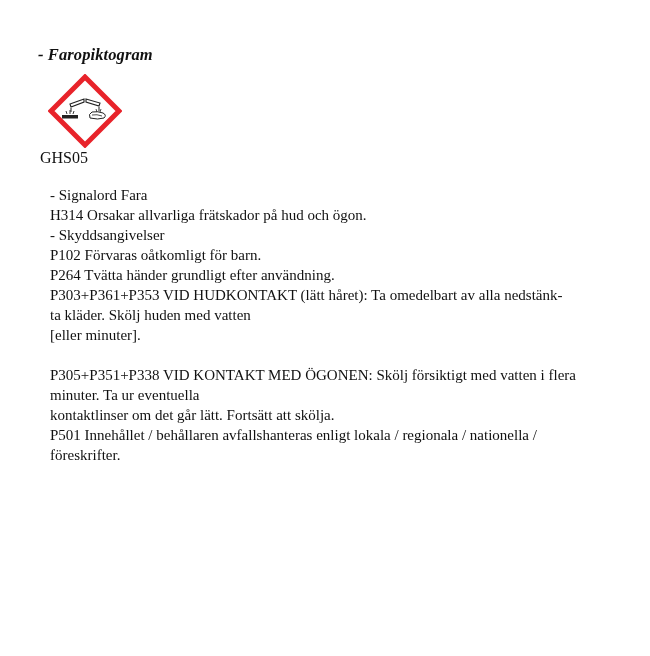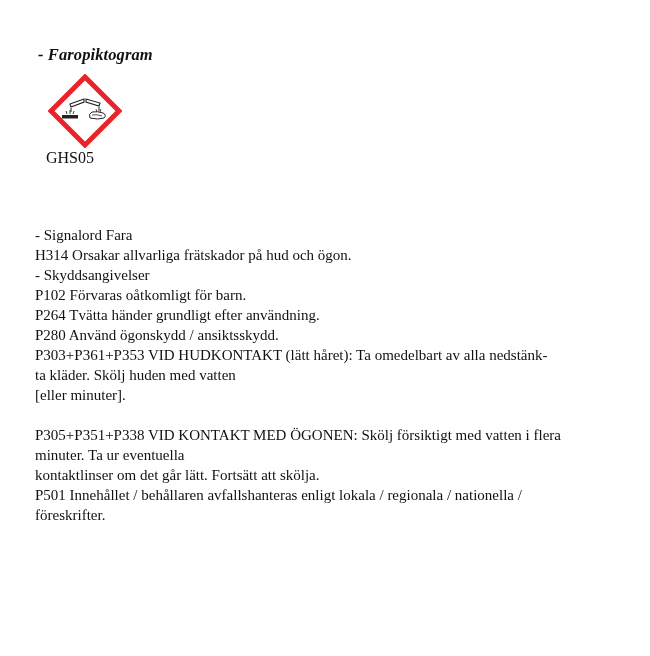--- a/index.html
+++ b/index.html
@@ -11,26 +11,26 @@
     .heading {
       position: absolute; left: 38px; top: 45px;
       font-size: 16.5px; font-weight: bold; font-style: italic;
       letter-spacing: 0.1px;
       font-family: Liberation Serif, serif;
     }
     .pictogram {
       position: absolute; left: 48px; top: 74px; width: 74px; height: 74px;
     }
     .pictogram-code {
-      position: absolute; left: 46px; top: 149px;
+      position: absolute; left: 40px; top: 149px;
       font-size: 16px;
     }
     .body-text {
-      position: absolute; left: 35px; top: 185px; width: 590px;
-      font-size: 15px; line-height: 20px; margin-top: 40px;
+      position: absolute; left: 50px; top: 185px; width: 590px;
+      font-size: 15px; line-height: 20px;
     }
     .line { display: block; white-space: nowrap; }
     .blank { height: 20px; }
   </style>
 </head>
 <body>
 
 <div class="heading">- Faropiktogram</div>
 
 <svg class="pictogram" viewBox="0 0 74 74">
@@ -62,21 +62,20 @@
 </svg>
 
 <div class="pictogram-code">GHS05</div>
 
 <div class="body-text">
   <span class="line">- Signalord Fara</span>
   <span class="line">H314 Orsakar allvarliga frätskador på hud och ögon.</span>
   <span class="line">- Skyddsangivelser</span>
   <span class="line">P102 Förvaras oåtkomligt för barn.</span>
   <span class="line">P264 Tvätta händer grundligt efter användning.</span>
-  <span class="line">P280 Använd ögonskydd / ansiktsskydd.</span>
   <span class="line">P303+P361+P353 VID HUDKONTAKT (lätt håret): Ta omedelbart av alla nedstänk-</span>
   <span class="line">ta kläder. Skölj huden med vatten</span>
   <span class="line">[eller minuter].</span>
   <span class="line blank"></span>
   <span class="line">P305+P351+P338 VID KONTAKT MED ÖGONEN: Skölj försiktigt med vatten i flera</span>
   <span class="line">minuter. Ta ur eventuella</span>
   <span class="line">kontaktlinser om det går lätt. Fortsätt att skölja.</span>
   <span class="line">P501 Innehållet / behållaren avfallshanteras enligt lokala / regionala / nationella /</span>
   <span class="line">föreskrifter.</span>
 </div>

